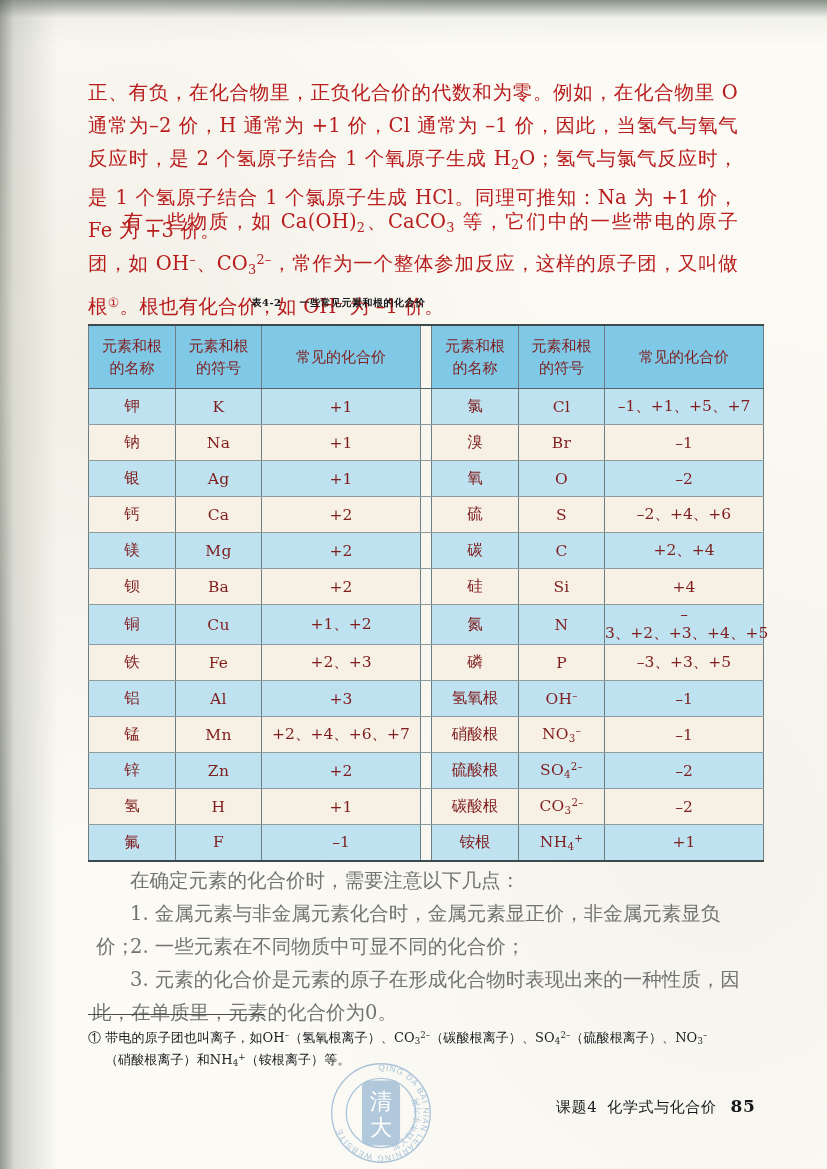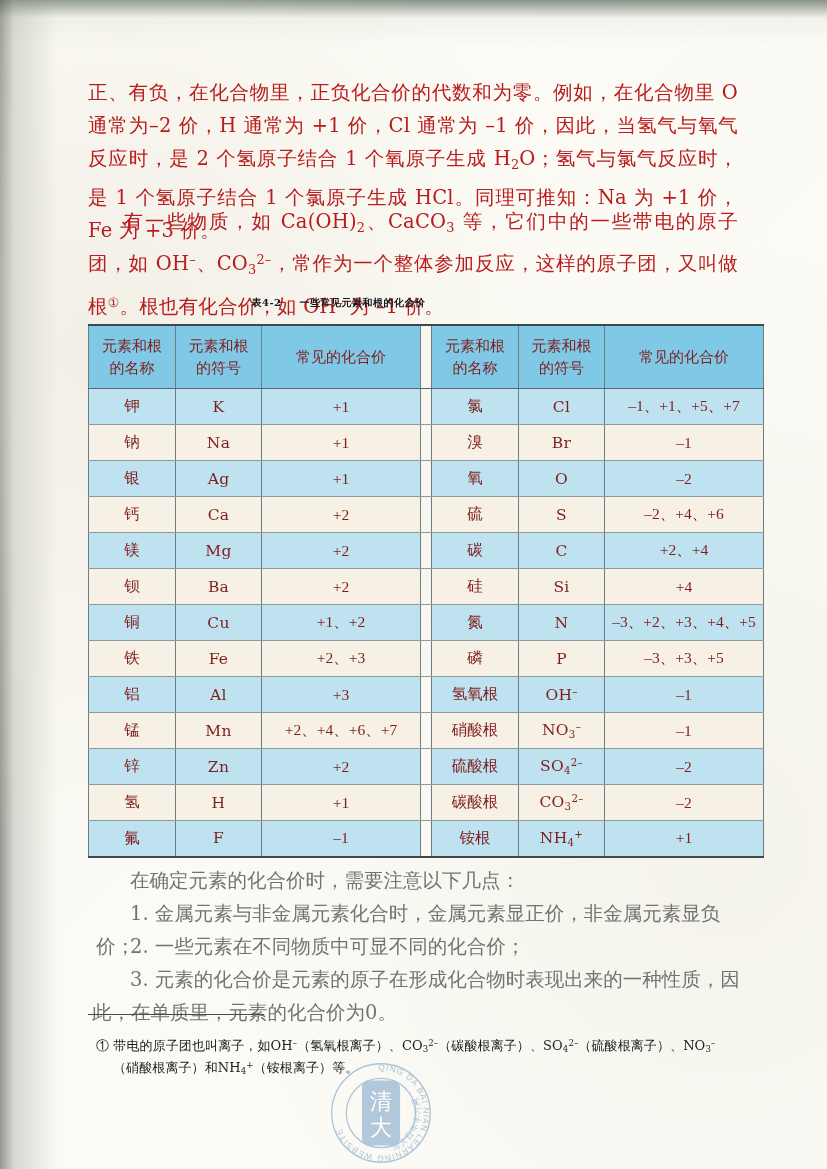--- a/index.html
+++ b/index.html
@@ -84,21 +84,21 @@
   }
   #val-table tbody tr{height:36px;}
   #val-table tbody td{
     border-bottom:1px solid #8d9a9e;
   }
   #val-table tbody tr.odd td{background:#bfe2f0;}
   #val-table tbody tr.even td{background:#f6f1e4;}
   #val-table tbody tr:last-child td{border-bottom:2px solid #3d4a4d;}
   .colname{width:86px;}
   .colsym{width:85px;}
-  .colval{width:158px;font-family:Liberation Serif, serif;}
+  .colval{width:158px;}
   .sym{font-weight:bold;letter-spacing:0.3px;}
   .vsep{letter-spacing:0;}
 
   
   .note{
     position:absolute;
     margin:8px;
     font-size:19.5px;
     line-height:33px;
     color:#737373;
@@ -106,21 +106,21 @@
   .note .ind{display:inline-block;width:34px;}
 
   
   #fn-rule{
     position:absolute;
     left:88px;top:1000px;width:176px;height:0;
     border-top:1.3px solid #4a4a4a;
   }
   .footnote{
     position:absolute;
-    margin:8px;
+    margin:0;
     font-size:13px;
     line-height:22px;
     color:#1a1c1f;
     letter-spacing:0.1px;
   }
 
   
   #footer{
     position:absolute;
     font-size:15px;
@@ -326,14 +326,17 @@
       <textPath href="#ringpath" startOffset="24%">QING DA BAI NIAN LEARNING WEBSITE</textPath>
     </text>
     <text font-size="15" fill="#7ba3c9" font-family="'DejaVu Sans',sans-serif" letter-spacing="2">
       <textPath href="#ringpath2" startOffset="30%">清大百年学习网</textPath>
     </text>
     <rect x="66" y="42" width="68" height="116" rx="12" fill="#7ba3c9" opacity="0.92"></rect>
     <text x="100" y="92" text-anchor="middle" font-size="40" fill="#ffffff" font-family="'DejaVu Sans',sans-serif">清</text>
     <text x="100" y="140" text-anchor="middle" font-size="40" fill="#ffffff" font-family="'DejaVu Sans',sans-serif">大</text>
   </svg>
 
+  <div id="footer" style="left:556px;top:1096px;">
+    <span>课题4</span><span class="fgap"></span><span>化学式与化合价</span><span class="pgnum">85</span>
+  </div>
 
 </div>
 
 </body></html>

